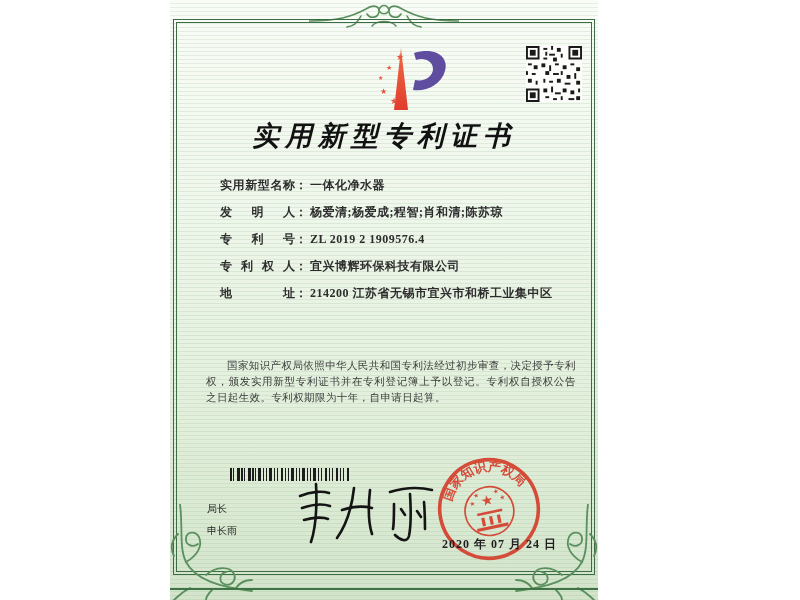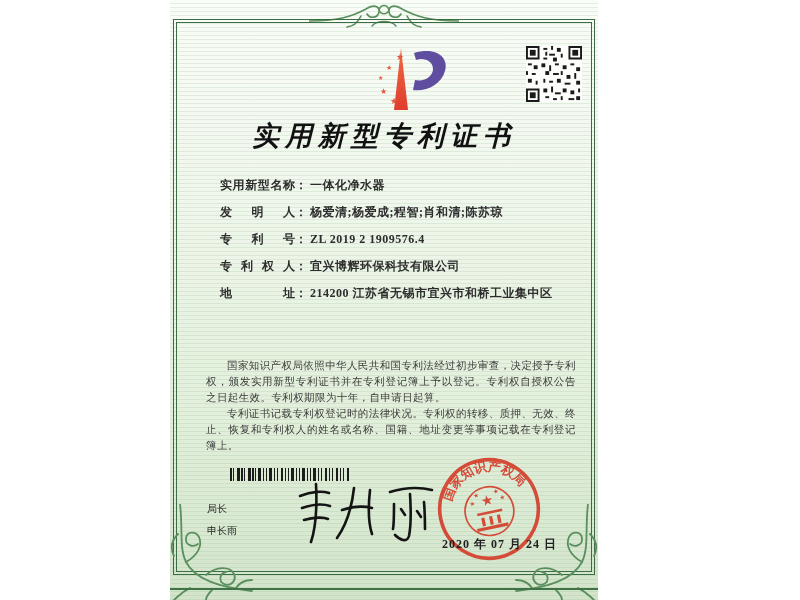--- a/index.html
+++ b/index.html
@@ -181,21 +181,20 @@
         <span class="val">宜兴博辉环保科技有限公司</span>
       </div>
       <div class="frow">
         <span class="lbl">地址</span><span>：</span>
         <span class="val">214200 江苏省无锡市宜兴市和桥工业集中区</span>
       </div>
     </div>
 
     <div class="body-text">
       <p>国家知识产权局依照中华人民共和国专利法经过初步审查，决定授予专利权，颁发实用新型专利证书并在专利登记簿上予以登记。专利权自授权公告之日起生效。专利权期限为十年，自申请日起算。</p>
-      <p>专利证书记载专利权登记时的法律状况。专利权的转移、质押、无效、终止、恢复和专利权人的姓名或名称、国籍、地址变更等事项记载在专利登记簿上。</p>
     </div>
 
     <div class="barcode"></div>
 
     <div class="signer">
       <div>局长</div>
       <div>申长雨</div>
     </div>
 
     <svg class="signature" viewBox="0 0 165 72">

